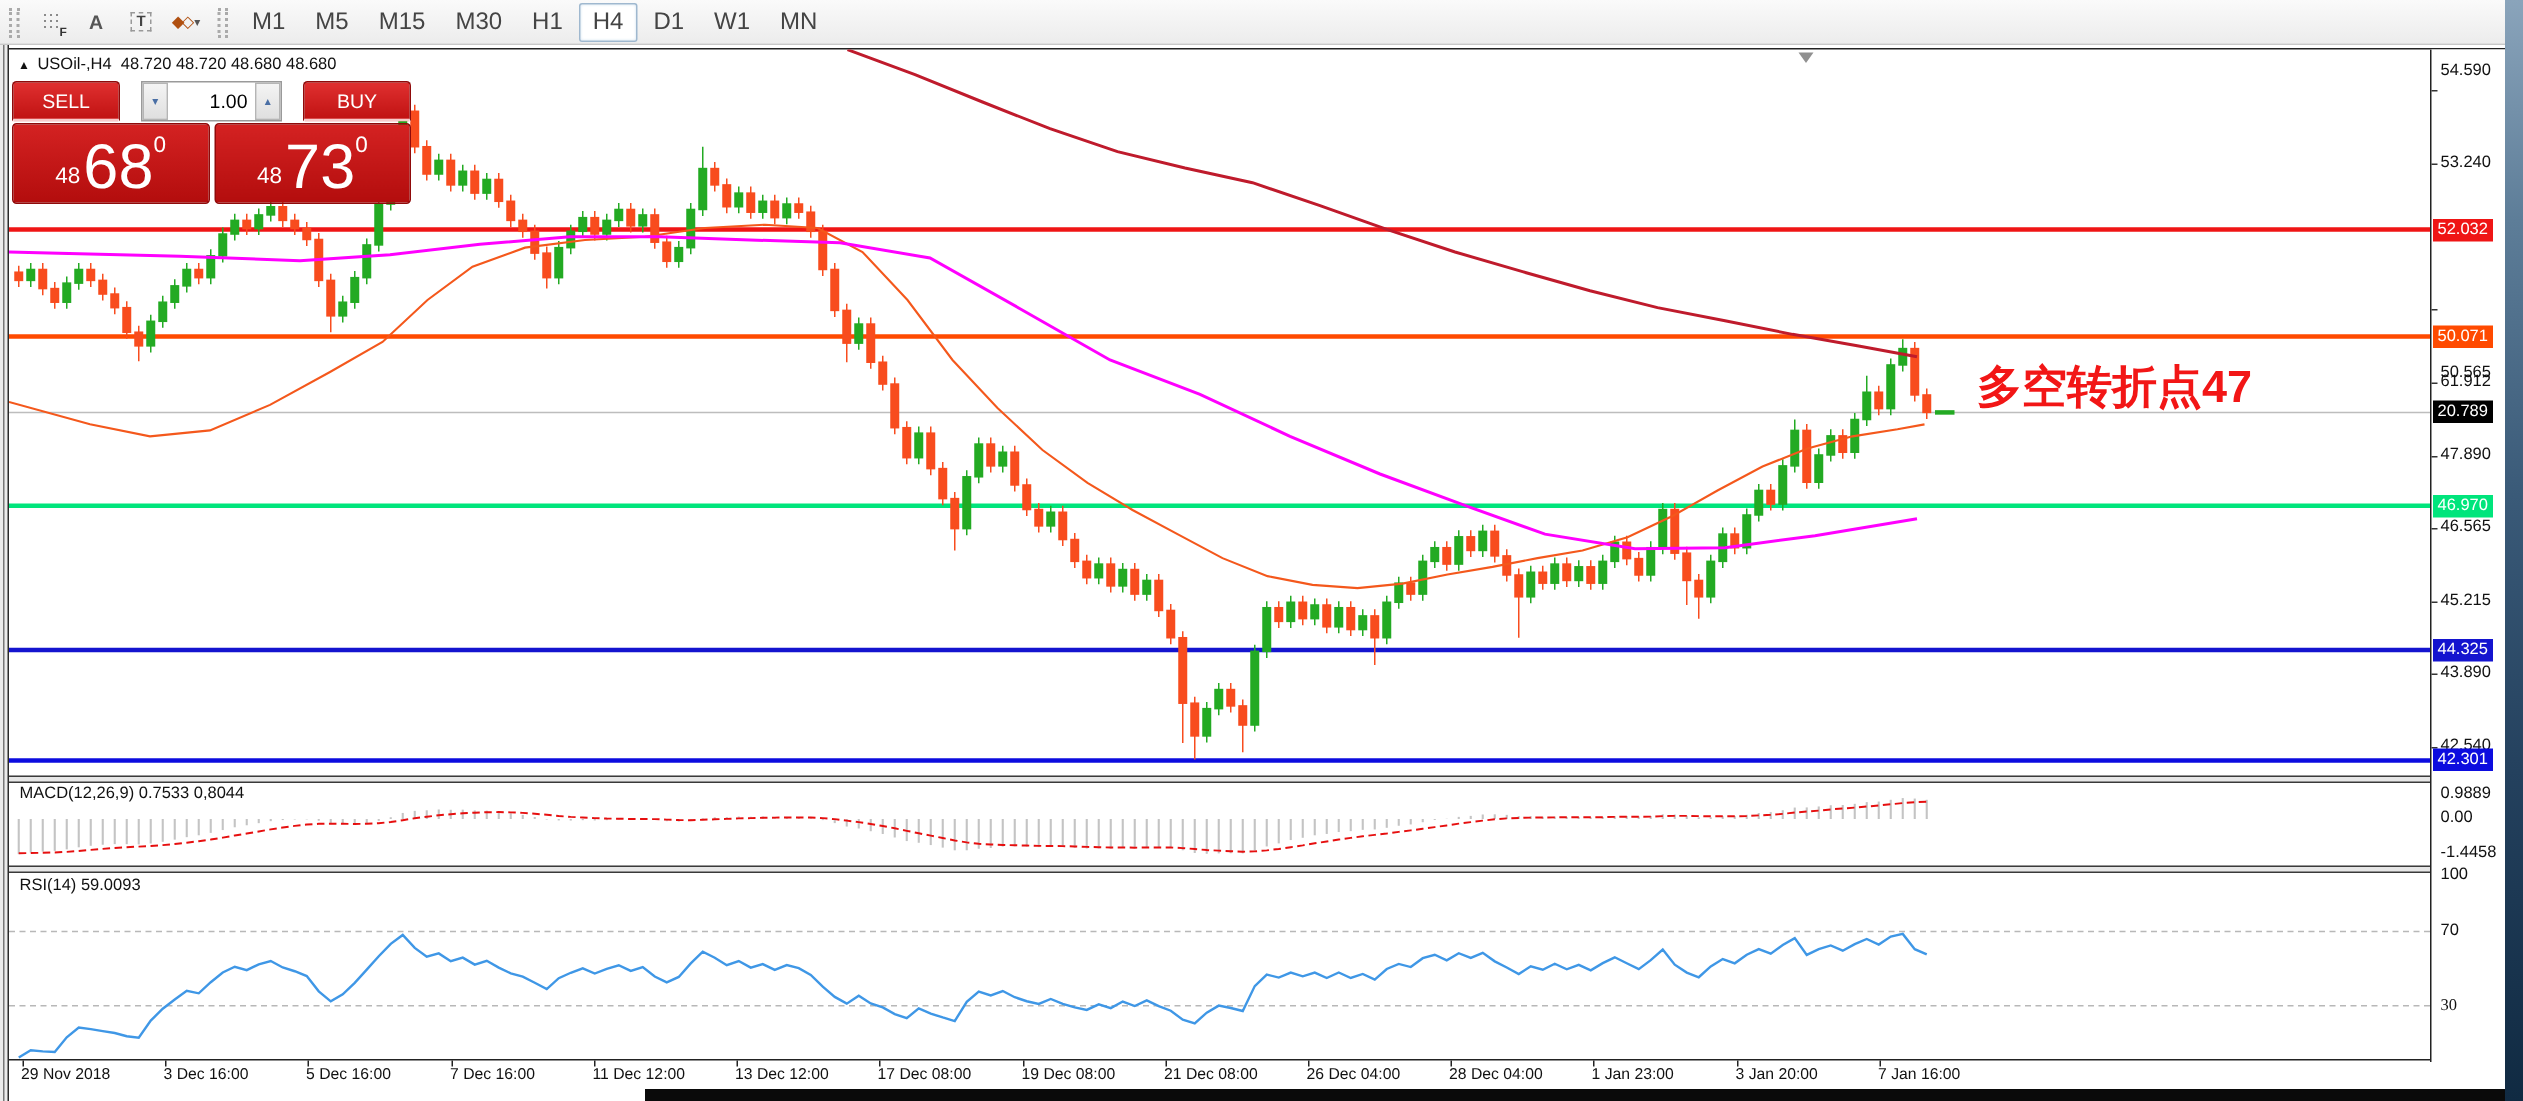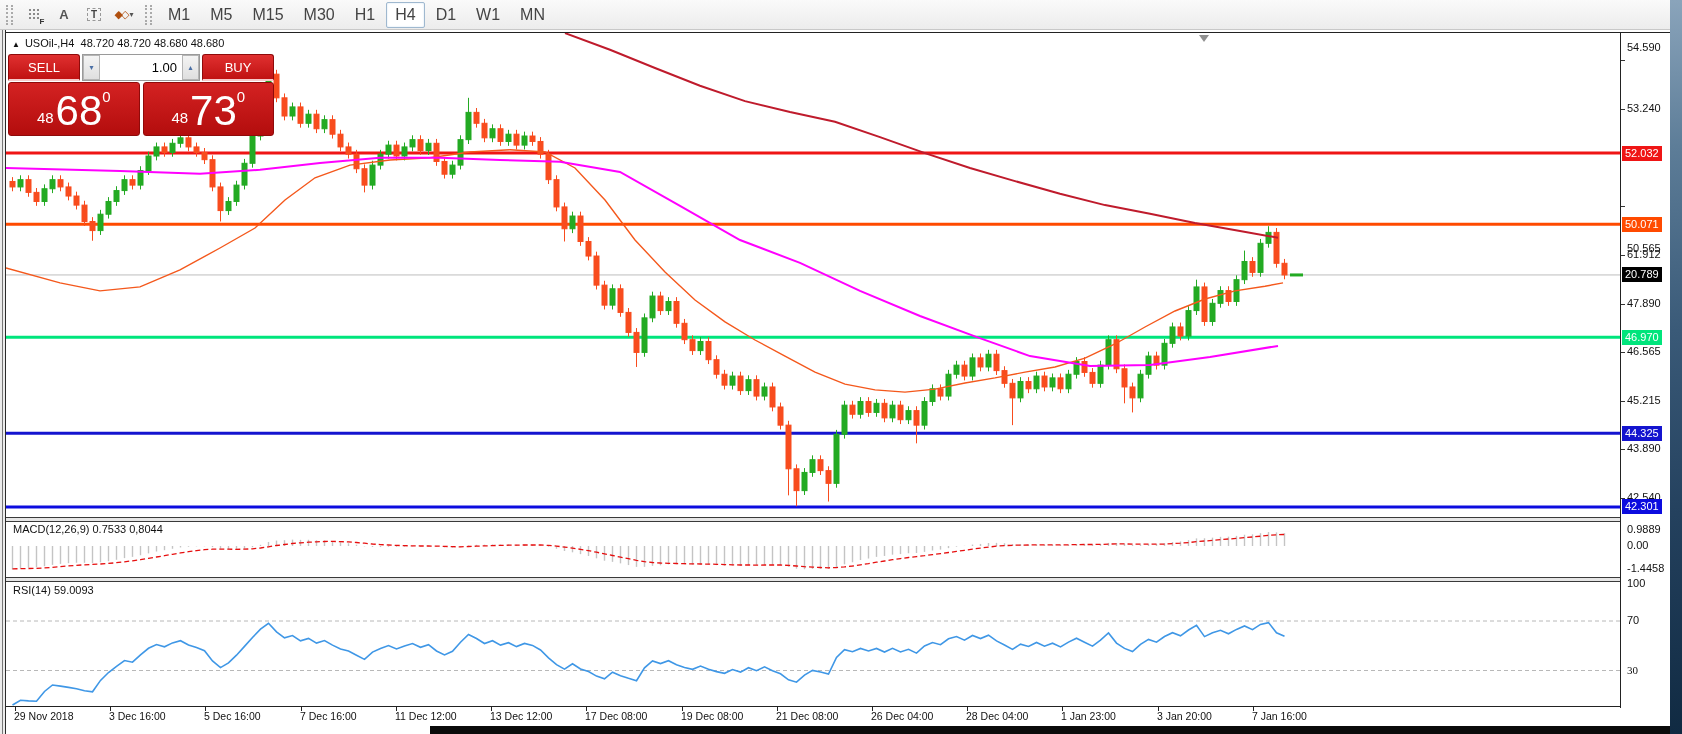--- a/index.html
+++ b/index.html
@@ -35,21 +35,21 @@
   .time-axis-line{position:absolute;left:6px;top:706px;width:1664px;height:1px;background:#222;}
   .time-label{position:absolute;top:710px;font-size:10.5px;color:#111;white-space:nowrap;}
   .time-tick{position:absolute;top:707px;width:1px;height:4px;background:#222;}
   .pane-label{position:absolute;font-size:11px;color:#111;}
   
   .chart-title{position:absolute;left:12px;top:37px;font-size:11px;color:#111;}
   .chart-title .tri{font-size:8px;margin-right:5px;}
   .annotation{position:absolute;font-weight:600;white-space:nowrap;}
   
   .ocp{position:absolute;left:8px;top:54px;width:266px;}
-  .ocp-row1{display:flex;height:27px;gap:2px;}
+  .ocp-row1{display:flex;height:27px;gap:14px;}
   .btn-trade{flex:0 0 72px;background:linear-gradient(#e03030,#c01212);color:#fff;font-size:13px;
              display:flex;align-items:center;justify-content:center;border:1px solid #8f0a0a;
              border-bottom:2px solid rgba(255,255,255,.75);border-radius:3px 3px 0 0;cursor:pointer;}
   .spin{flex:1;display:flex;background:#fff;border:1px solid #9a9a9a;}
   .spin-btn{width:17px;background:linear-gradient(#f4f4f4,#dfdfdf);border:1px solid #b5b5b5;color:#4a6fa5;
             font-size:8px;display:flex;align-items:center;justify-content:center;cursor:pointer;}
   .spin-val{flex:1;text-align:right;font-size:13px;line-height:25px;padding-right:5px;color:#000;}
   .ocp-row2{display:flex;gap:3px;margin-top:1px;height:54px;}
   .quote-box{flex:1;background:linear-gradient(#d42222,#b30d0d);border:1px solid #8f0a0a;border-radius:3px;
              color:#fff;display:flex;align-items:flex-end;justify-content:center;padding-bottom:4px;cursor:pointer;}
@@ -661,20 +661,21 @@
         <span class="q-small">48</span>
           <span class="q-big">73</span>
           <span class="q-sup">0</span>
       </div>
     </div>
   </div>
 
   <div class="pane-label" style="left:13px;top:523px">MACD(12,26,9) 0.7533 0,8044</div>
   <div class="pane-label" style="left:13px;top:584px">RSI(14) 59.0093</div>
 
+  <div class="annotation" id="annotation" style="left: 1318px; top: 238px; color: rgb(242, 22, 22); font-size: 30px;">多空转折点47</div>
 
   <div id="time-labels">
       <div class="time-label" style="left: 14px;">29 Nov 2018</div>
       <div class="time-tick" style="left: 15px;"></div>
       <div class="time-label" style="left: 109px;">3 Dec 16:00</div>
       <div class="time-tick" style="left: 110px;"></div>
       <div class="time-label" style="left: 204px;">5 Dec 16:00</div>
       <div class="time-tick" style="left: 205px;"></div>
       <div class="time-label" style="left: 300px;">7 Dec 16:00</div>
       <div class="time-tick" style="left: 301px;"></div>

